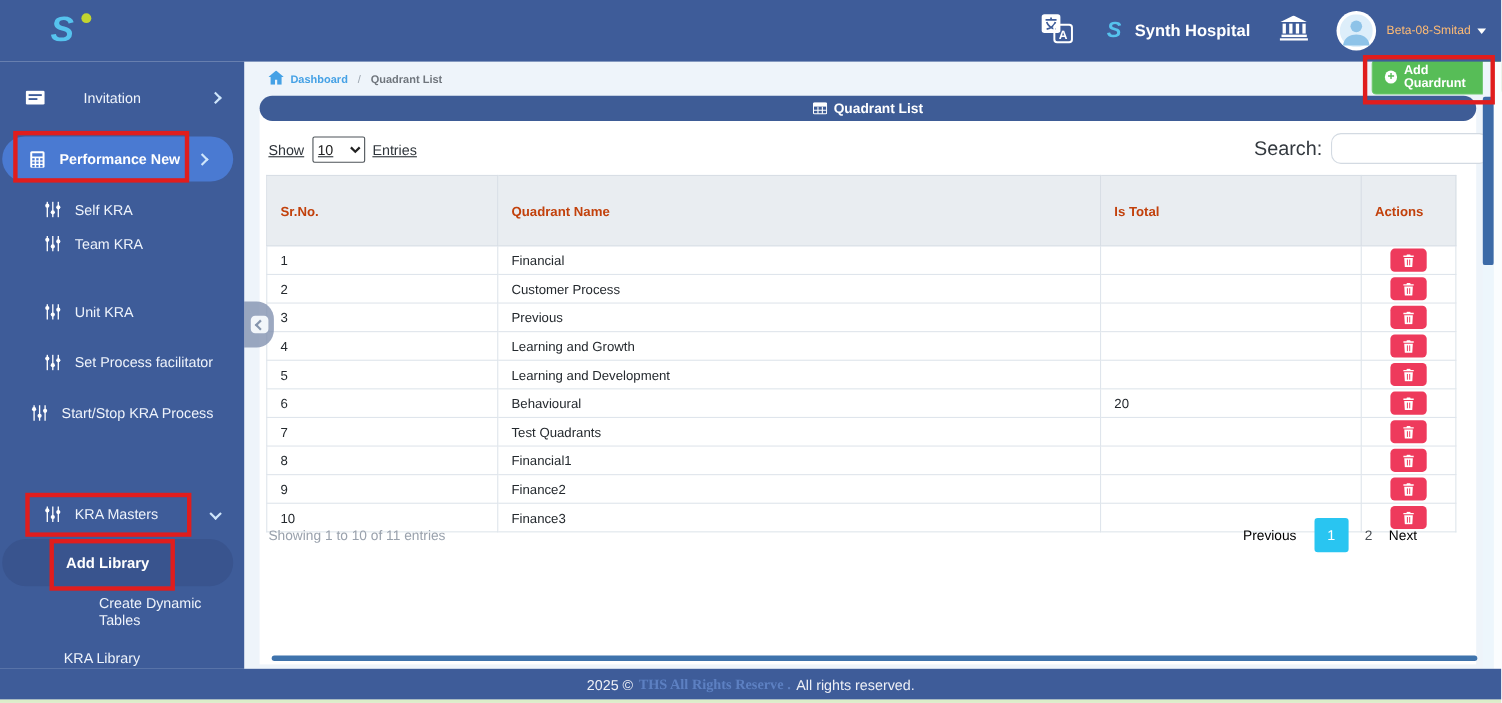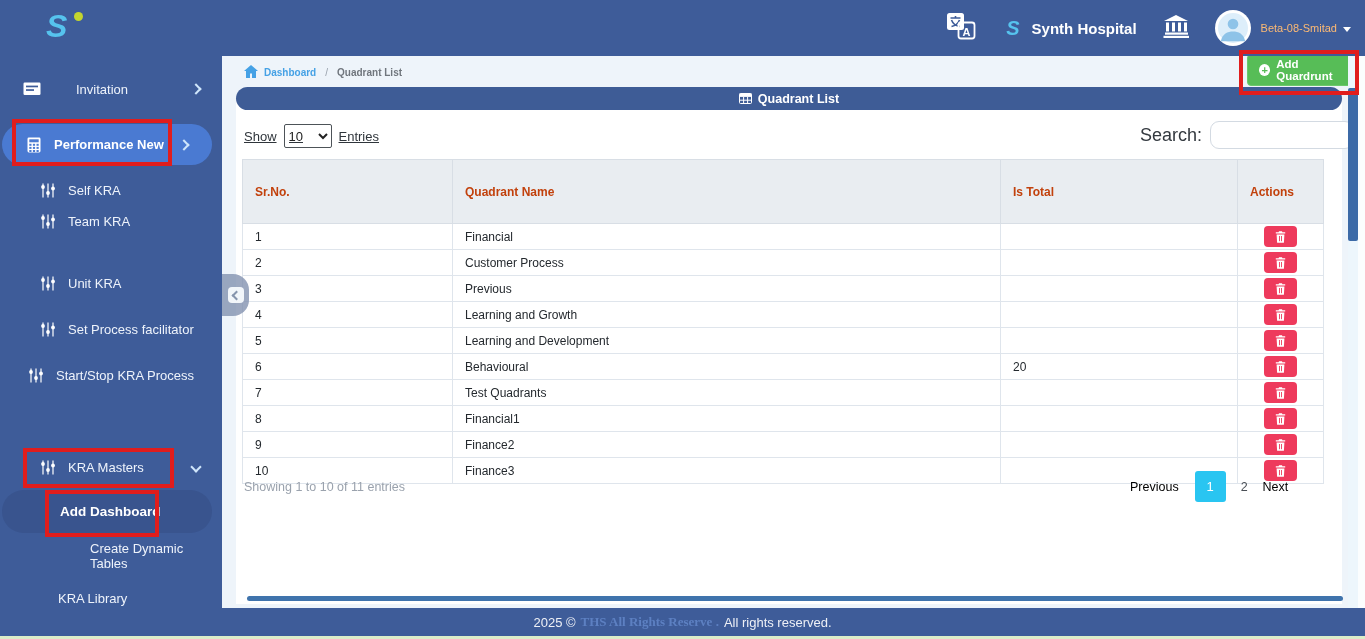--- a/index.html
+++ b/index.html
@@ -252,21 +252,21 @@
             <circle cx="8" cy="10" r="1.9" fill="#fff"></circle>
             <circle cx="13" cy="5.5" r="1.9" fill="#fff"></circle>
           </svg>
         </span>
       <span>KRA Masters</span>
       <span class="chev chev-down" style="position:absolute;right:22px;"></span>
     </div>
 
     <div class="pill-dark" style="top:434px;height:43px;">
       <div style="display:flex;align-items:center;height:100%;padding-left:58px;color:#fff;font-size:13.5px;font-weight:bold;">
-        <span>Add Dashboard</span>
+        <span>Add Library</span>
       </div>
     </div>
 
     <div class="srow" style="top:486px;height:28px;padding-left:90px;box-sizing:border-box;">
       <span>Create Dynamic Tables</span>
     </div>
     <div class="srow" style="top:528px;height:28px;padding-left:58px;box-sizing:border-box;">
       <span>KRA Library</span>
     </div>
   </div>

